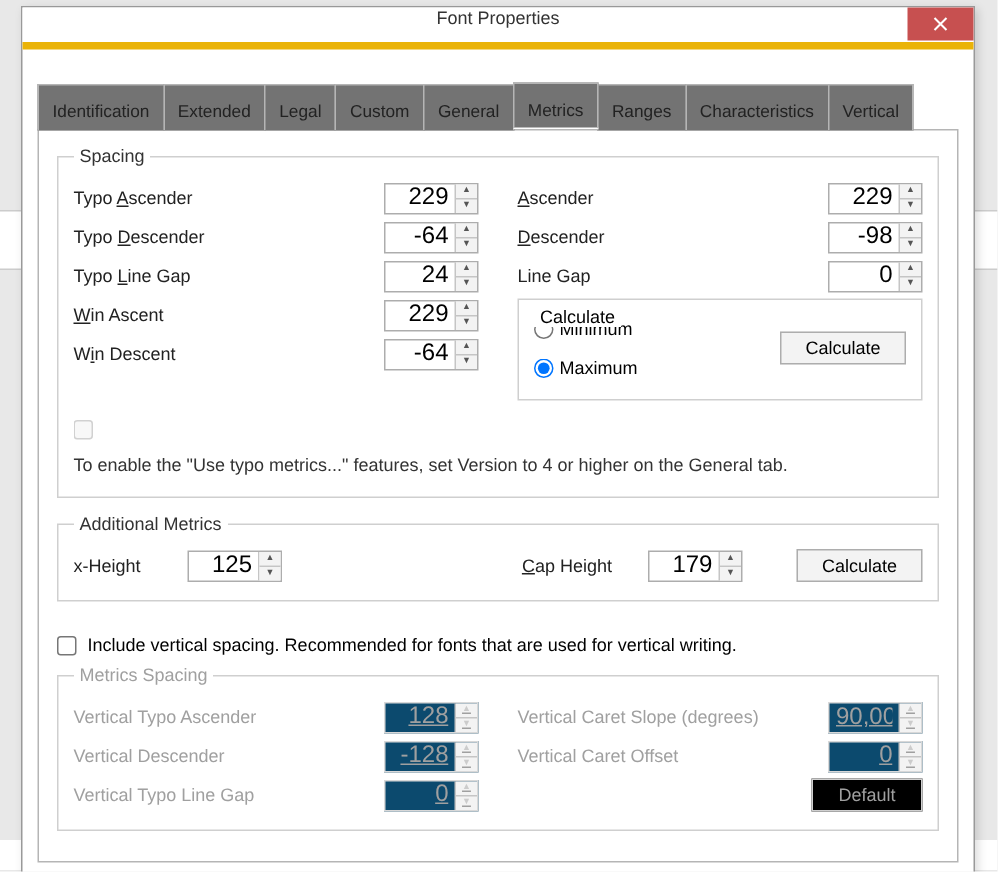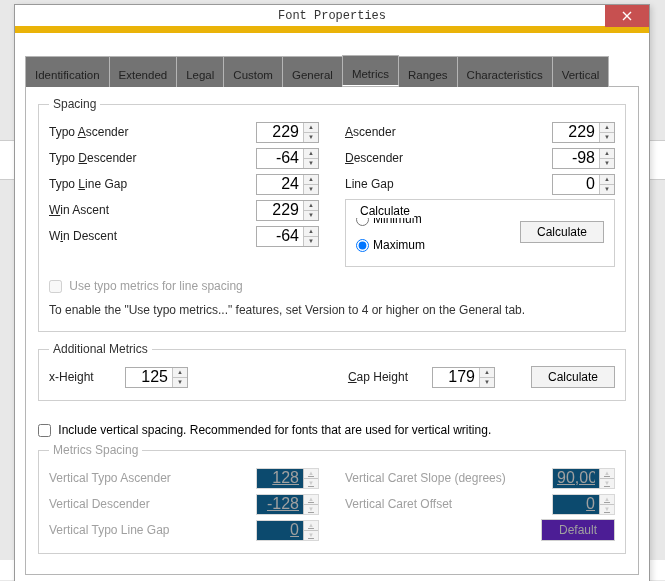--- a/index.html
+++ b/index.html
@@ -25,25 +25,23 @@
     left: 14px; top: 4px;
     width: 636px;
     background: #fff;
     border: 1px solid #999;
     box-shadow: 2px 2px 6px rgba(0,0,0,0.15);
   }
   .titlebar {
     height: 28px;
     background: #fff;
     display: flex;
-    align-items: center;
     justify-content: center;
     position: relative;
-    border-bottom: 7px solid #eab308;
-    font-family: Liberation Mono, monospace;
+    border-bottom: 5px solid #eab308;
   }
   .titlebar .title {
     color: #333;
     font-size: 12px;
   }
   .close-btn {
     position: absolute;
     right: 0; top: 0;
     width: 44px; height: 22px;
     background: #c75050;
@@ -148,21 +146,21 @@
     padding: 3px 16px;
     min-width: 74px;
     font-size: 12px;
     font-family: inherit;
     cursor: pointer;
     text-align: center;
   }
   .btn.disabled {
     color: #a0a0a0;
     border-color: #d0d0d0;
-    background: #4c1d95;
+    background: #000000;
     cursor: default;
   }
   input[type=checkbox], input[type=radio] {
     margin: 0 4px 0 0;
     vertical-align: middle;
   }
   .grid2 {
     display: grid;
     grid-template-columns: 1fr 1fr;
     column-gap: 26px;
@@ -324,21 +322,20 @@
                   <label><input type="radio" name="calc" checked="" style=""><span>Maximum</span></label>
                 </div>
             </div>
             <button class="btn">Calculate</button>
           </div>
         </div>
       </div>
       <div class="row" style="margin-top:6px;">
         <label class="disabled">
           <input type="checkbox" disabled="" style="">
-          <span>Use typo metrics for line spacing</span>
         </label>
       </div>
       <div class="hint">To enable the "Use typo metrics..." features, set Version to 4 or higher on the General tab.</div>
     </fieldset>
 
     <fieldset>
       <legend>Additional Metrics</legend>
       <div class="row">
         <span class="label" style="width:70px">x-Height</span>
         <span class="spinner">

